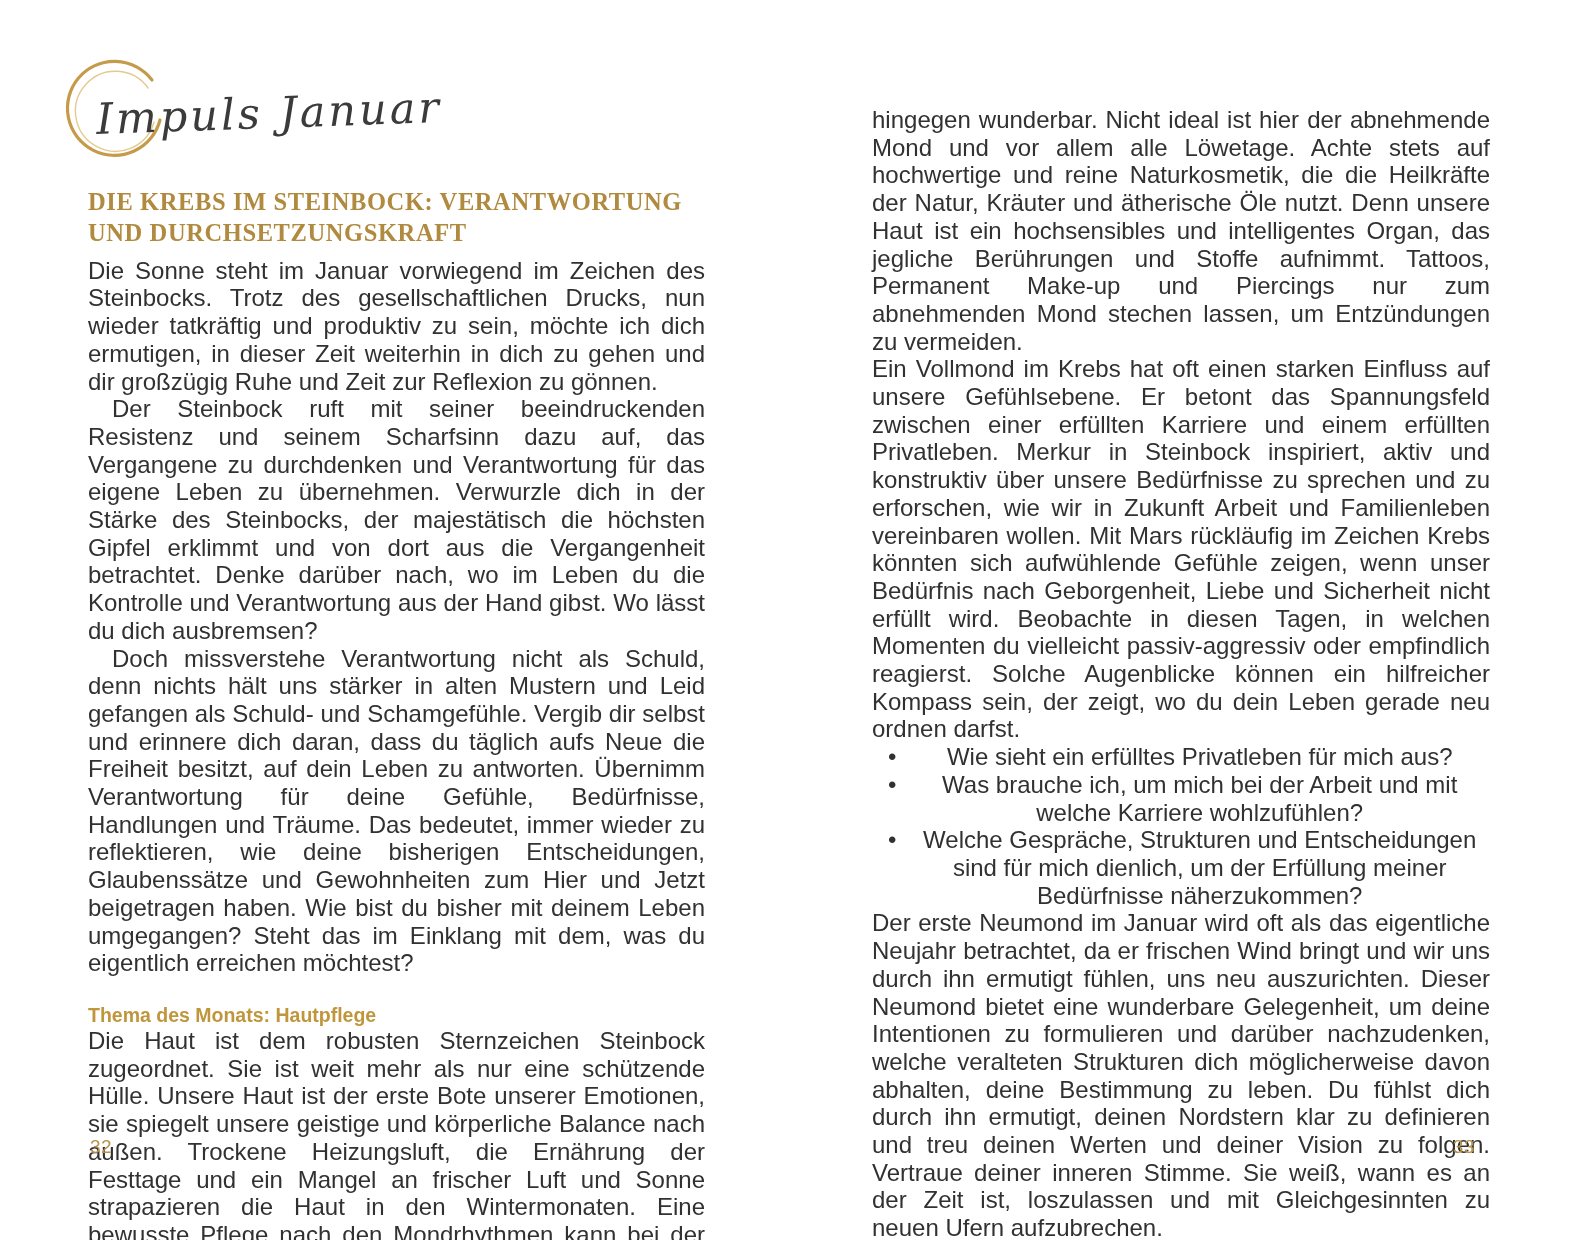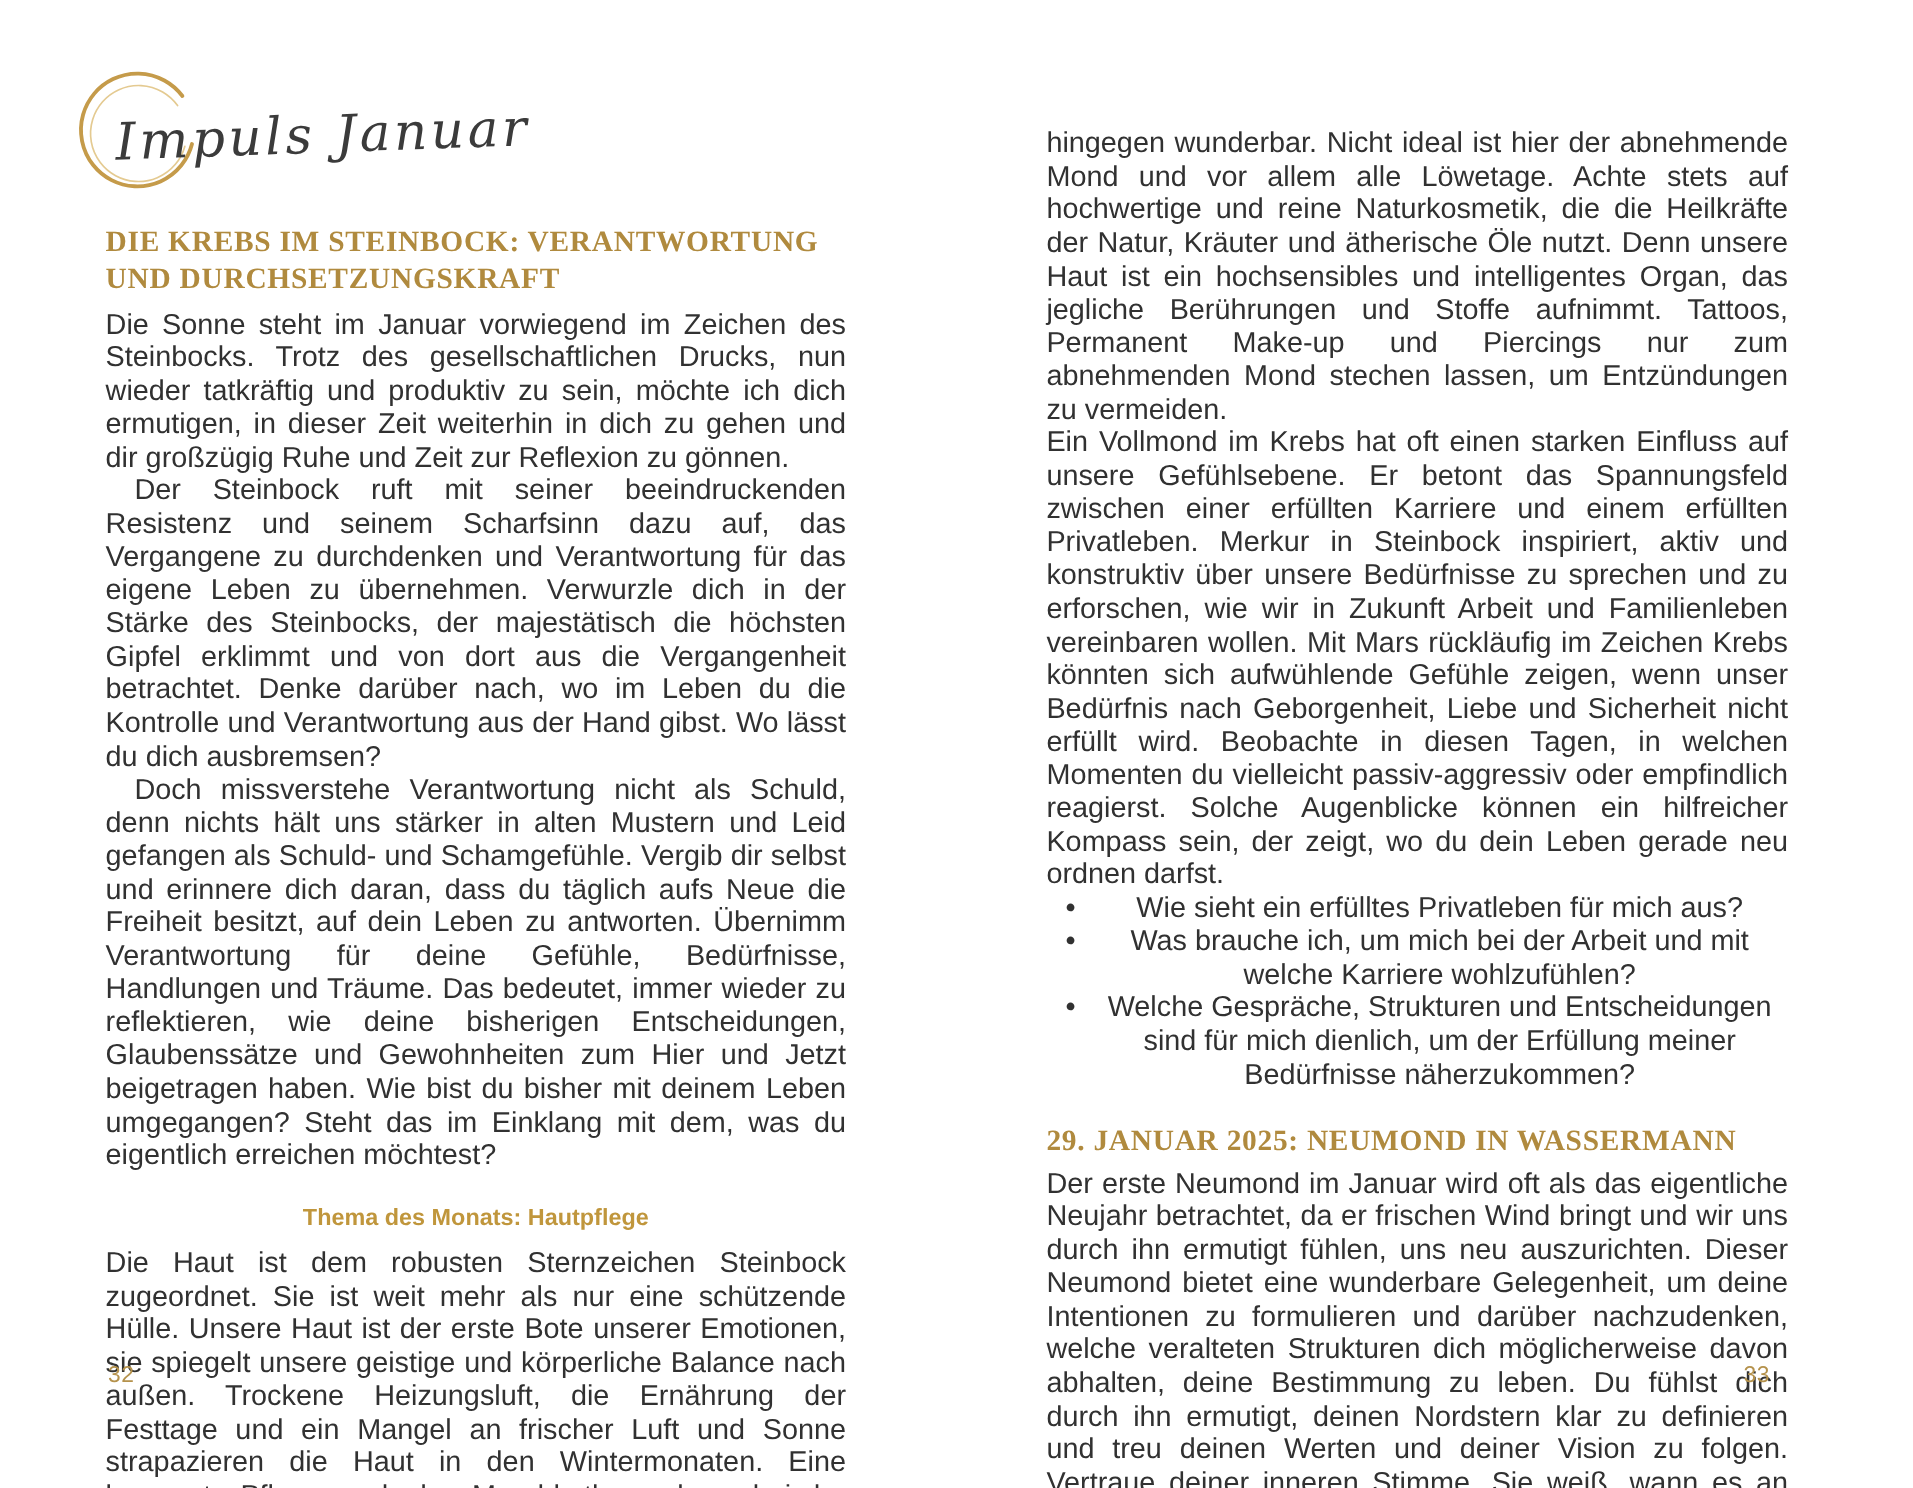--- a/index.html
+++ b/index.html
@@ -37,22 +37,21 @@
   .body-txt {
     font-size:24px; line-height:27.7px;
     text-align:justify; hyphens:auto; -webkit-hyphens:auto;
     color:#313131;
   }
   .para { text-indent:0; }
   .para.indent { text-indent:24px; }
 
   .theme-head {
     font-size:19.5px; font-weight:700; color:#c0963c;
-    margin:27px 0 12px 0;
-    text-align:center;
+    margin:27px 0 0 0;
   }
 
   .bullets { margin-top:0; }
   .bullet { display:flex; gap:13px; padding-left:16px; }
   .bullet .dot { flex:0 0 auto; color:#313131; }
   .bullet .b-text { flex:1 1 auto; text-align:center; }
 
   .page-num {
     position:absolute; bottom:82px;
     font-size:19px; color:#b5924c; letter-spacing:0.5px;text-align:right;
@@ -107,21 +106,20 @@
           <span class="dot">•</span>
           <span class="b-text">Was brauche ich, um mich bei der Arbeit und mit welche Karriere wohlzufühlen?</span>
         </div>
         <div class="bullet">
           <span class="dot">•</span>
           <span class="b-text">Welche Gespräche, Strukturen und Entscheidungen sind für mich dienlich, um der Erfüllung meiner Bedürfnisse näherzukommen?</span>
         </div>
       </div>
     </div>
 
-    <div class="h-serif h-date">29. JANUAR 2025: NEUMOND IN WASSERMANN</div>
     <div class="body-txt">
       <p class="para">Der erste Neumond im Januar wird oft als das eigentliche Neujahr betrachtet, da er frischen Wind bringt und wir uns durch ihn ermutigt fühlen, uns neu auszurichten. Dieser Neumond bietet eine wunderbare Gelegenheit, um deine Intentionen zu formulieren und darüber nachzudenken, welche veralteten Strukturen dich möglicherweise davon abhalten, deine Bestimmung zu leben. Du fühlst dich durch ihn ermutigt, deinen Nordstern klar zu definieren und treu deinen Werten und deiner Vision zu folgen. Vertraue deiner inneren Stimme. Sie weiß, wann es an der Zeit ist, loszulassen und mit Gleichgesinnten zu neuen Ufern aufzubrechen.</p>
       <div class="bullets">
         <div class="bullet">
           <span class="dot">•</span>
           <span class="b-text">Welche Situationen, Beziehungen oder Verhaltensweisen tun mir gerade nicht gut?</span>
         </div>
         <div class="bullet">
           <span class="dot">•</span>
           <span class="b-text">Welchen Werten möchte ich in den kommenden Monaten treu bleiben?</span>

